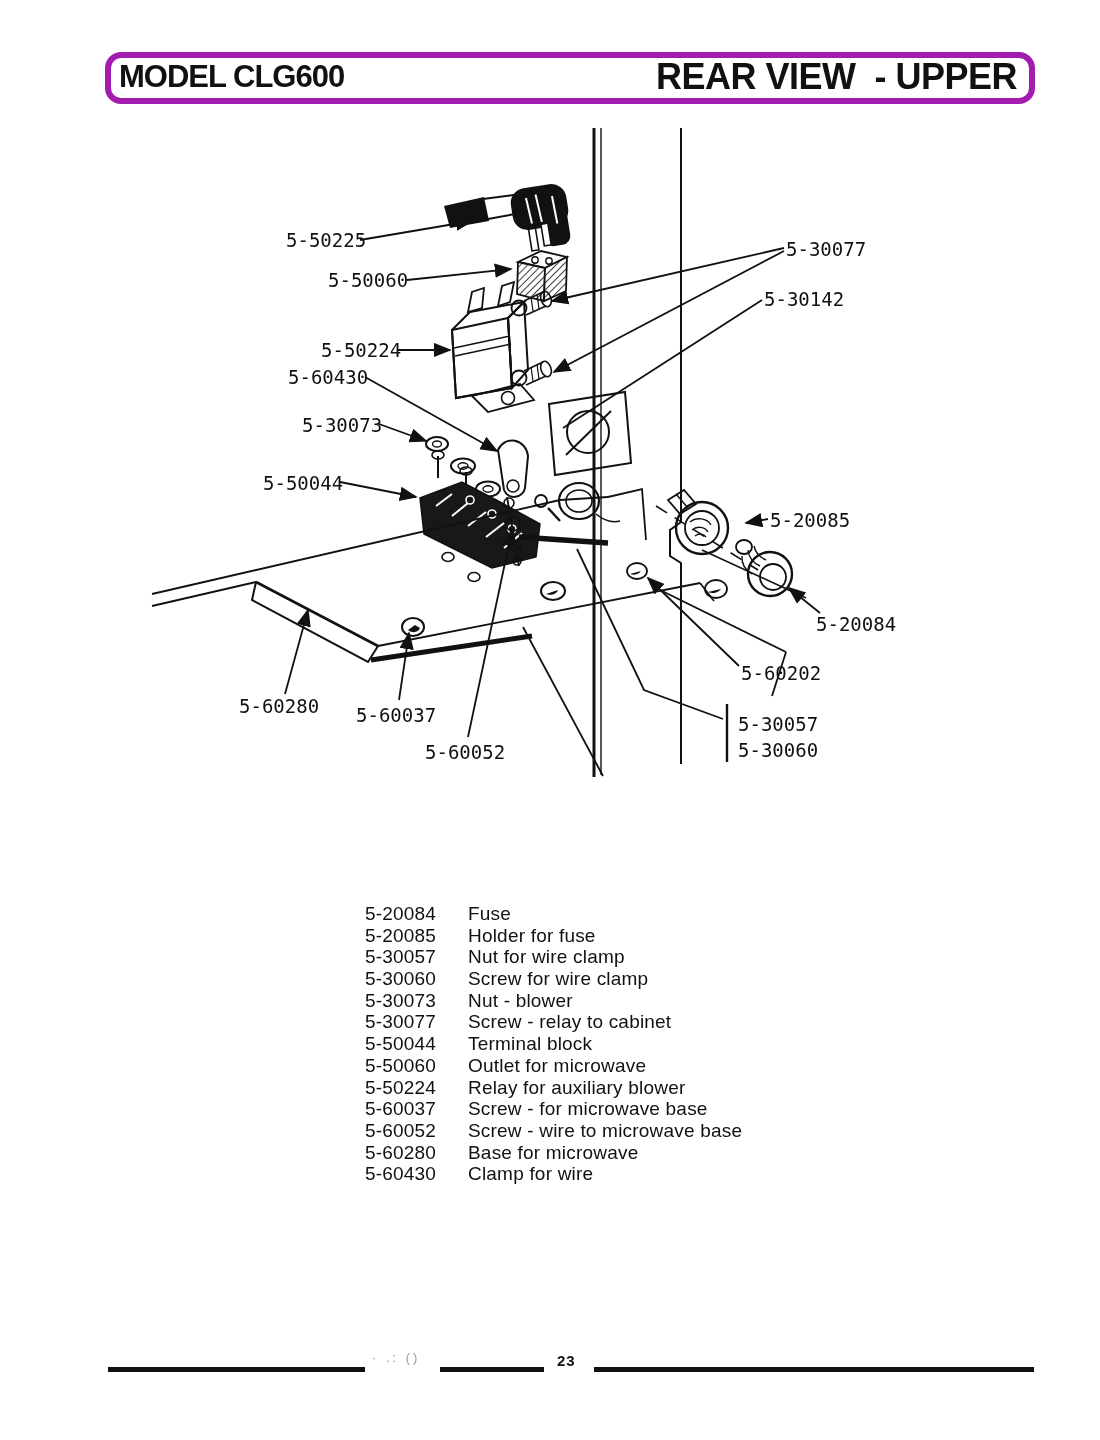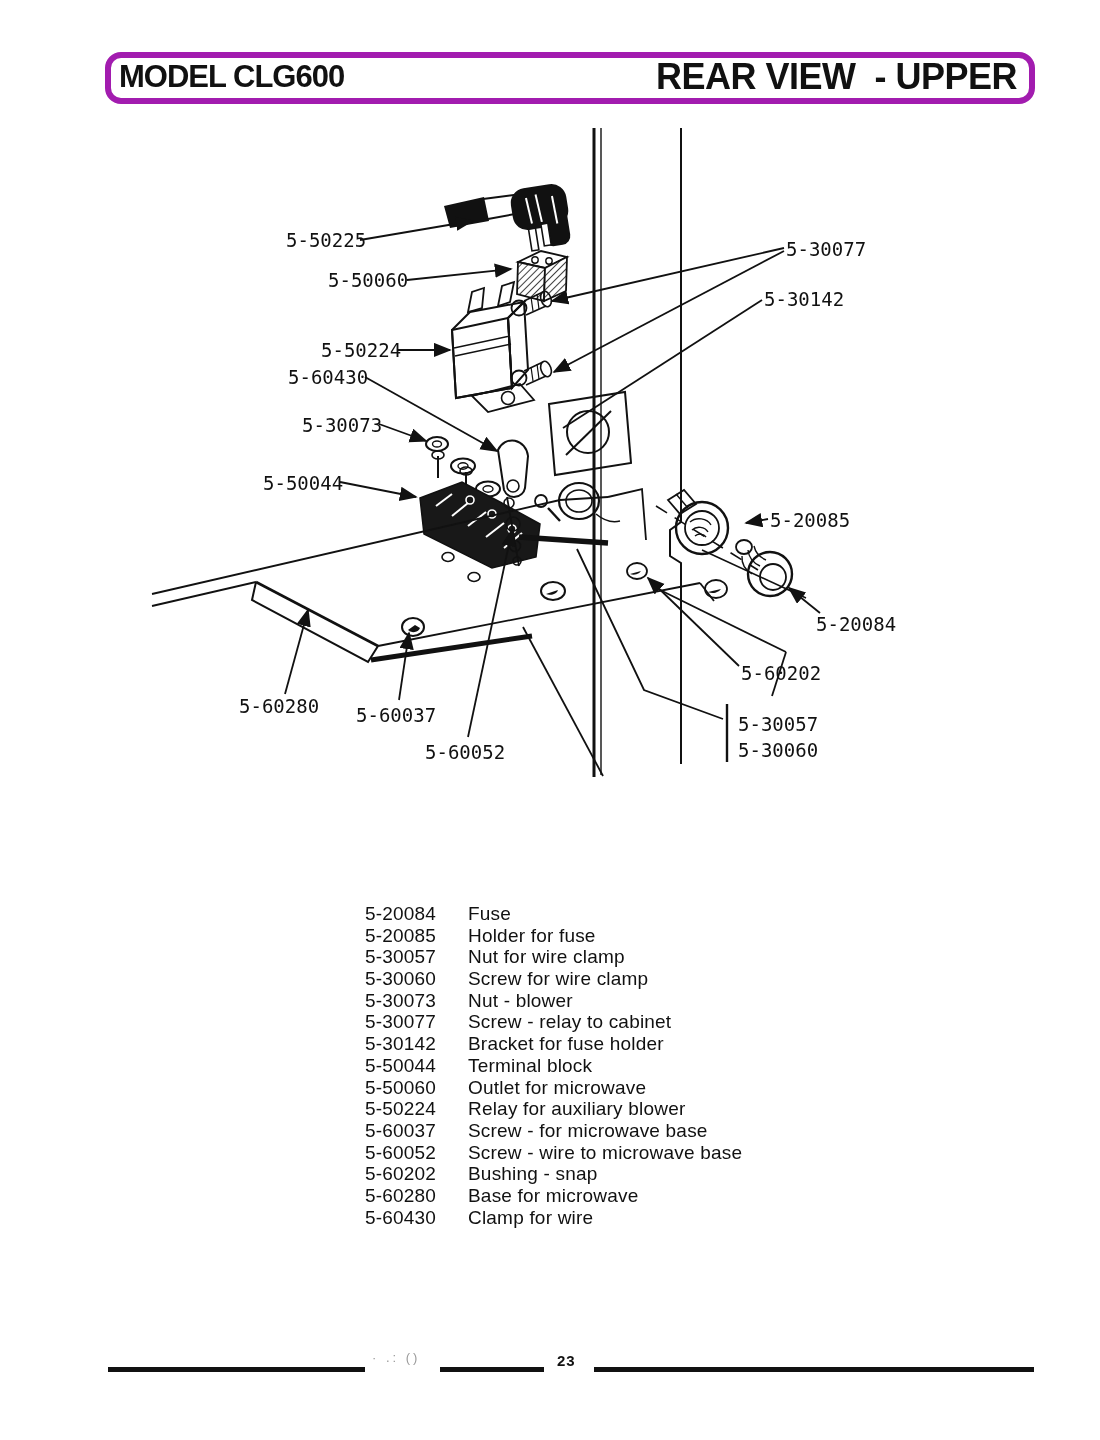--- a/index.html
+++ b/index.html
@@ -256,27 +256,25 @@
   </g>
 </svg>
 
 <div class="parts-list">
   <div class="part-row"><span class="part-num">5-20084</span><span class="part-desc">Fuse</span></div>
   <div class="part-row"><span class="part-num">5-20085</span><span class="part-desc">Holder for fuse</span></div>
   <div class="part-row"><span class="part-num">5-30057</span><span class="part-desc">Nut for wire clamp</span></div>
   <div class="part-row"><span class="part-num">5-30060</span><span class="part-desc">Screw for wire clamp</span></div>
   <div class="part-row"><span class="part-num">5-30073</span><span class="part-desc">Nut - blower</span></div>
   <div class="part-row"><span class="part-num">5-30077</span><span class="part-desc">Screw - relay to cabinet</span></div>
-  <div class="part-row"><span class="part-num">5-30142</span><span class="part-desc">Bracket for fuse holder</span></div>
   <div class="part-row"><span class="part-num">5-50044</span><span class="part-desc">Terminal block</span></div>
   <div class="part-row"><span class="part-num">5-50060</span><span class="part-desc">Outlet for microwave</span></div>
   <div class="part-row"><span class="part-num">5-50224</span><span class="part-desc">Relay for auxiliary blower</span></div>
   <div class="part-row"><span class="part-num">5-60037</span><span class="part-desc">Screw - for microwave base</span></div>
   <div class="part-row"><span class="part-num">5-60052</span><span class="part-desc">Screw - wire to microwave base</span></div>
-  <div class="part-row"><span class="part-num">5-60202</span><span class="part-desc">Bushing - snap</span></div>
   <div class="part-row"><span class="part-num">5-60280</span><span class="part-desc">Base for microwave</span></div>
   <div class="part-row"><span class="part-num">5-60430</span><span class="part-desc">Clamp for wire</span></div>
 </div>
 
 <div class="footer-line" style="left:108px;width:257px;"></div>
 <span class="footer-artifact">· .: ()</span>
 <div class="footer-line" style="left:440px;width:104px;"></div>
 <span class="footer-page">23</span>
 <div class="footer-line" style="left:594px;width:440px;"></div>
 

